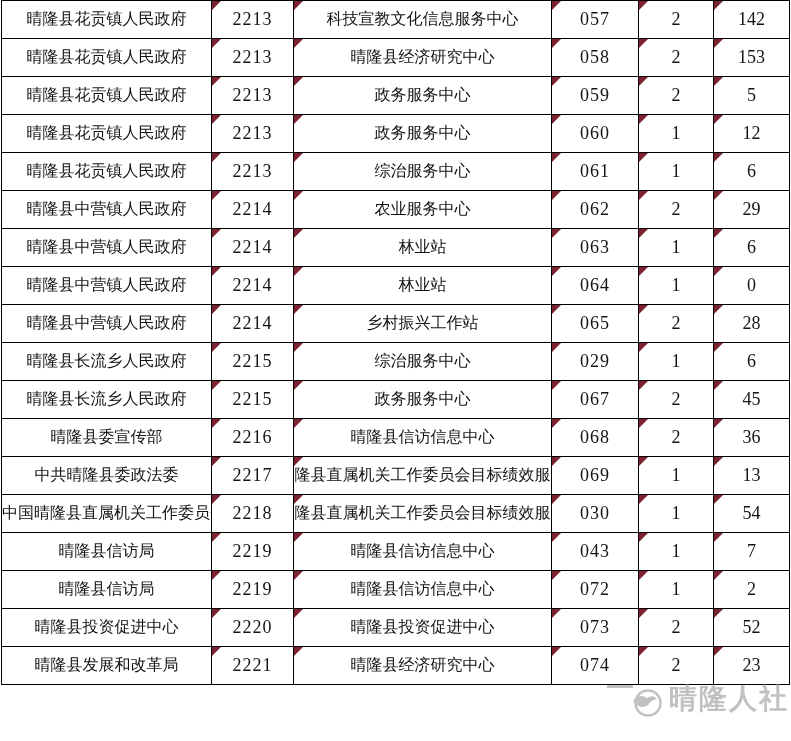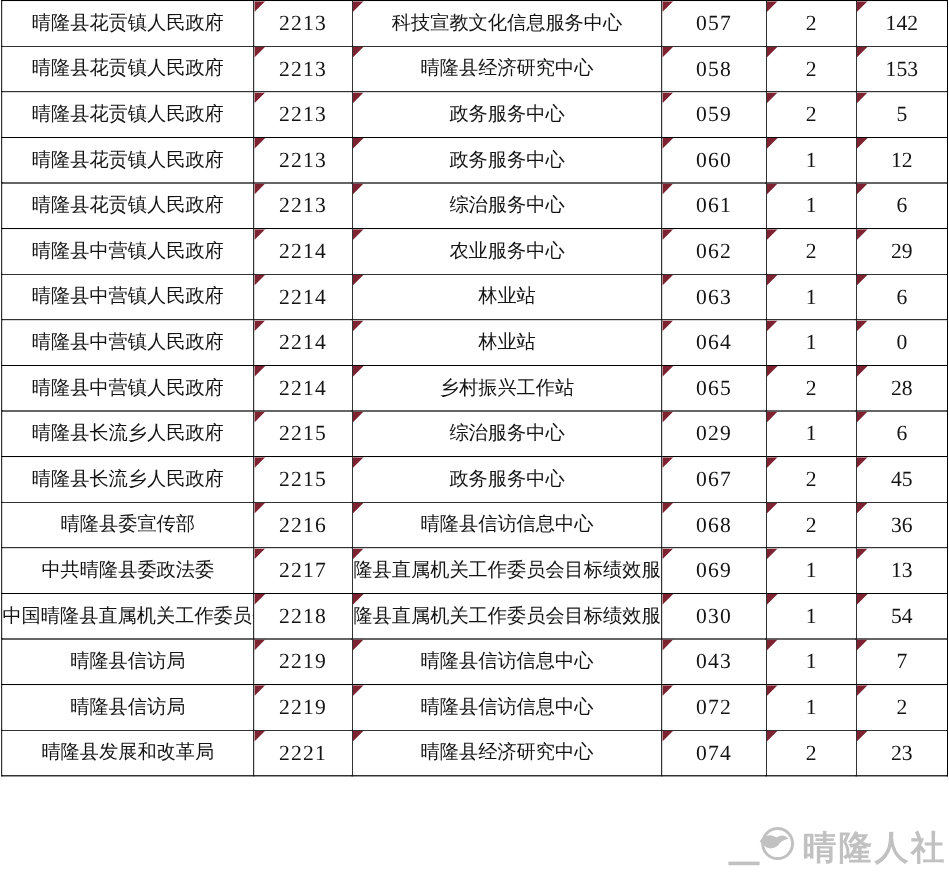--- a/index.html
+++ b/index.html
@@ -56,21 +56,21 @@
   .cell-text {
     display: inline-block;
     max-width: 100%;
   }
   
   .watermark {
     position: absolute;
     right: 2px;
     bottom: 20px;
     display: flex;
-    align-items: flex-end;
+    align-items: flex-start;
     opacity: 0.62;
     pointer-events: none;
   }
   .wm-line {
     width: 26px;
     height: 0;
     border-top: 3px solid #9c9c9c;
     margin-right: -4px;
   }
   .wm-logo {
@@ -218,20 +218,28 @@
     </tr>
         <tr>
       <td class="c-dept"><span class="cell-text">晴隆县信访局</span></td>
       <td class="c-code"><span class="tri"></span><span class="cell-text">2219</span></td>
       <td class="c-center"><span class="tri"></span><span class="cell-text">晴隆县信访信息中心</span></td>
       <td class="c-pos"><span class="tri"></span><span class="cell-text">072</span></td>
       <td class="c-num"><span class="tri"></span><span class="cell-text">1</span></td>
       <td class="c-count"><span class="tri"></span><span class="cell-text">2</span></td>
     </tr>
         <tr>
+      <td class="c-dept"><span class="cell-text">晴隆县投资促进中心</span></td>
+      <td class="c-code"><span class="tri"></span><span class="cell-text">2220</span></td>
+      <td class="c-center"><span class="tri"></span><span class="cell-text">晴隆县投资促进中心</span></td>
+      <td class="c-pos"><span class="tri"></span><span class="cell-text">073</span></td>
+      <td class="c-num"><span class="tri"></span><span class="cell-text">2</span></td>
+      <td class="c-count"><span class="tri"></span><span class="cell-text">52</span></td>
+    </tr>
+        <tr>
       <td class="c-dept"><span class="cell-text">晴隆县发展和改革局</span></td>
       <td class="c-code"><span class="tri"></span><span class="cell-text">2221</span></td>
       <td class="c-center"><span class="tri"></span><span class="cell-text">晴隆县经济研究中心</span></td>
       <td class="c-pos"><span class="tri"></span><span class="cell-text">074</span></td>
       <td class="c-num"><span class="tri"></span><span class="cell-text">2</span></td>
       <td class="c-count"><span class="tri"></span><span class="cell-text">23</span></td>
     </tr>
       </tbody>
   </table>
 

